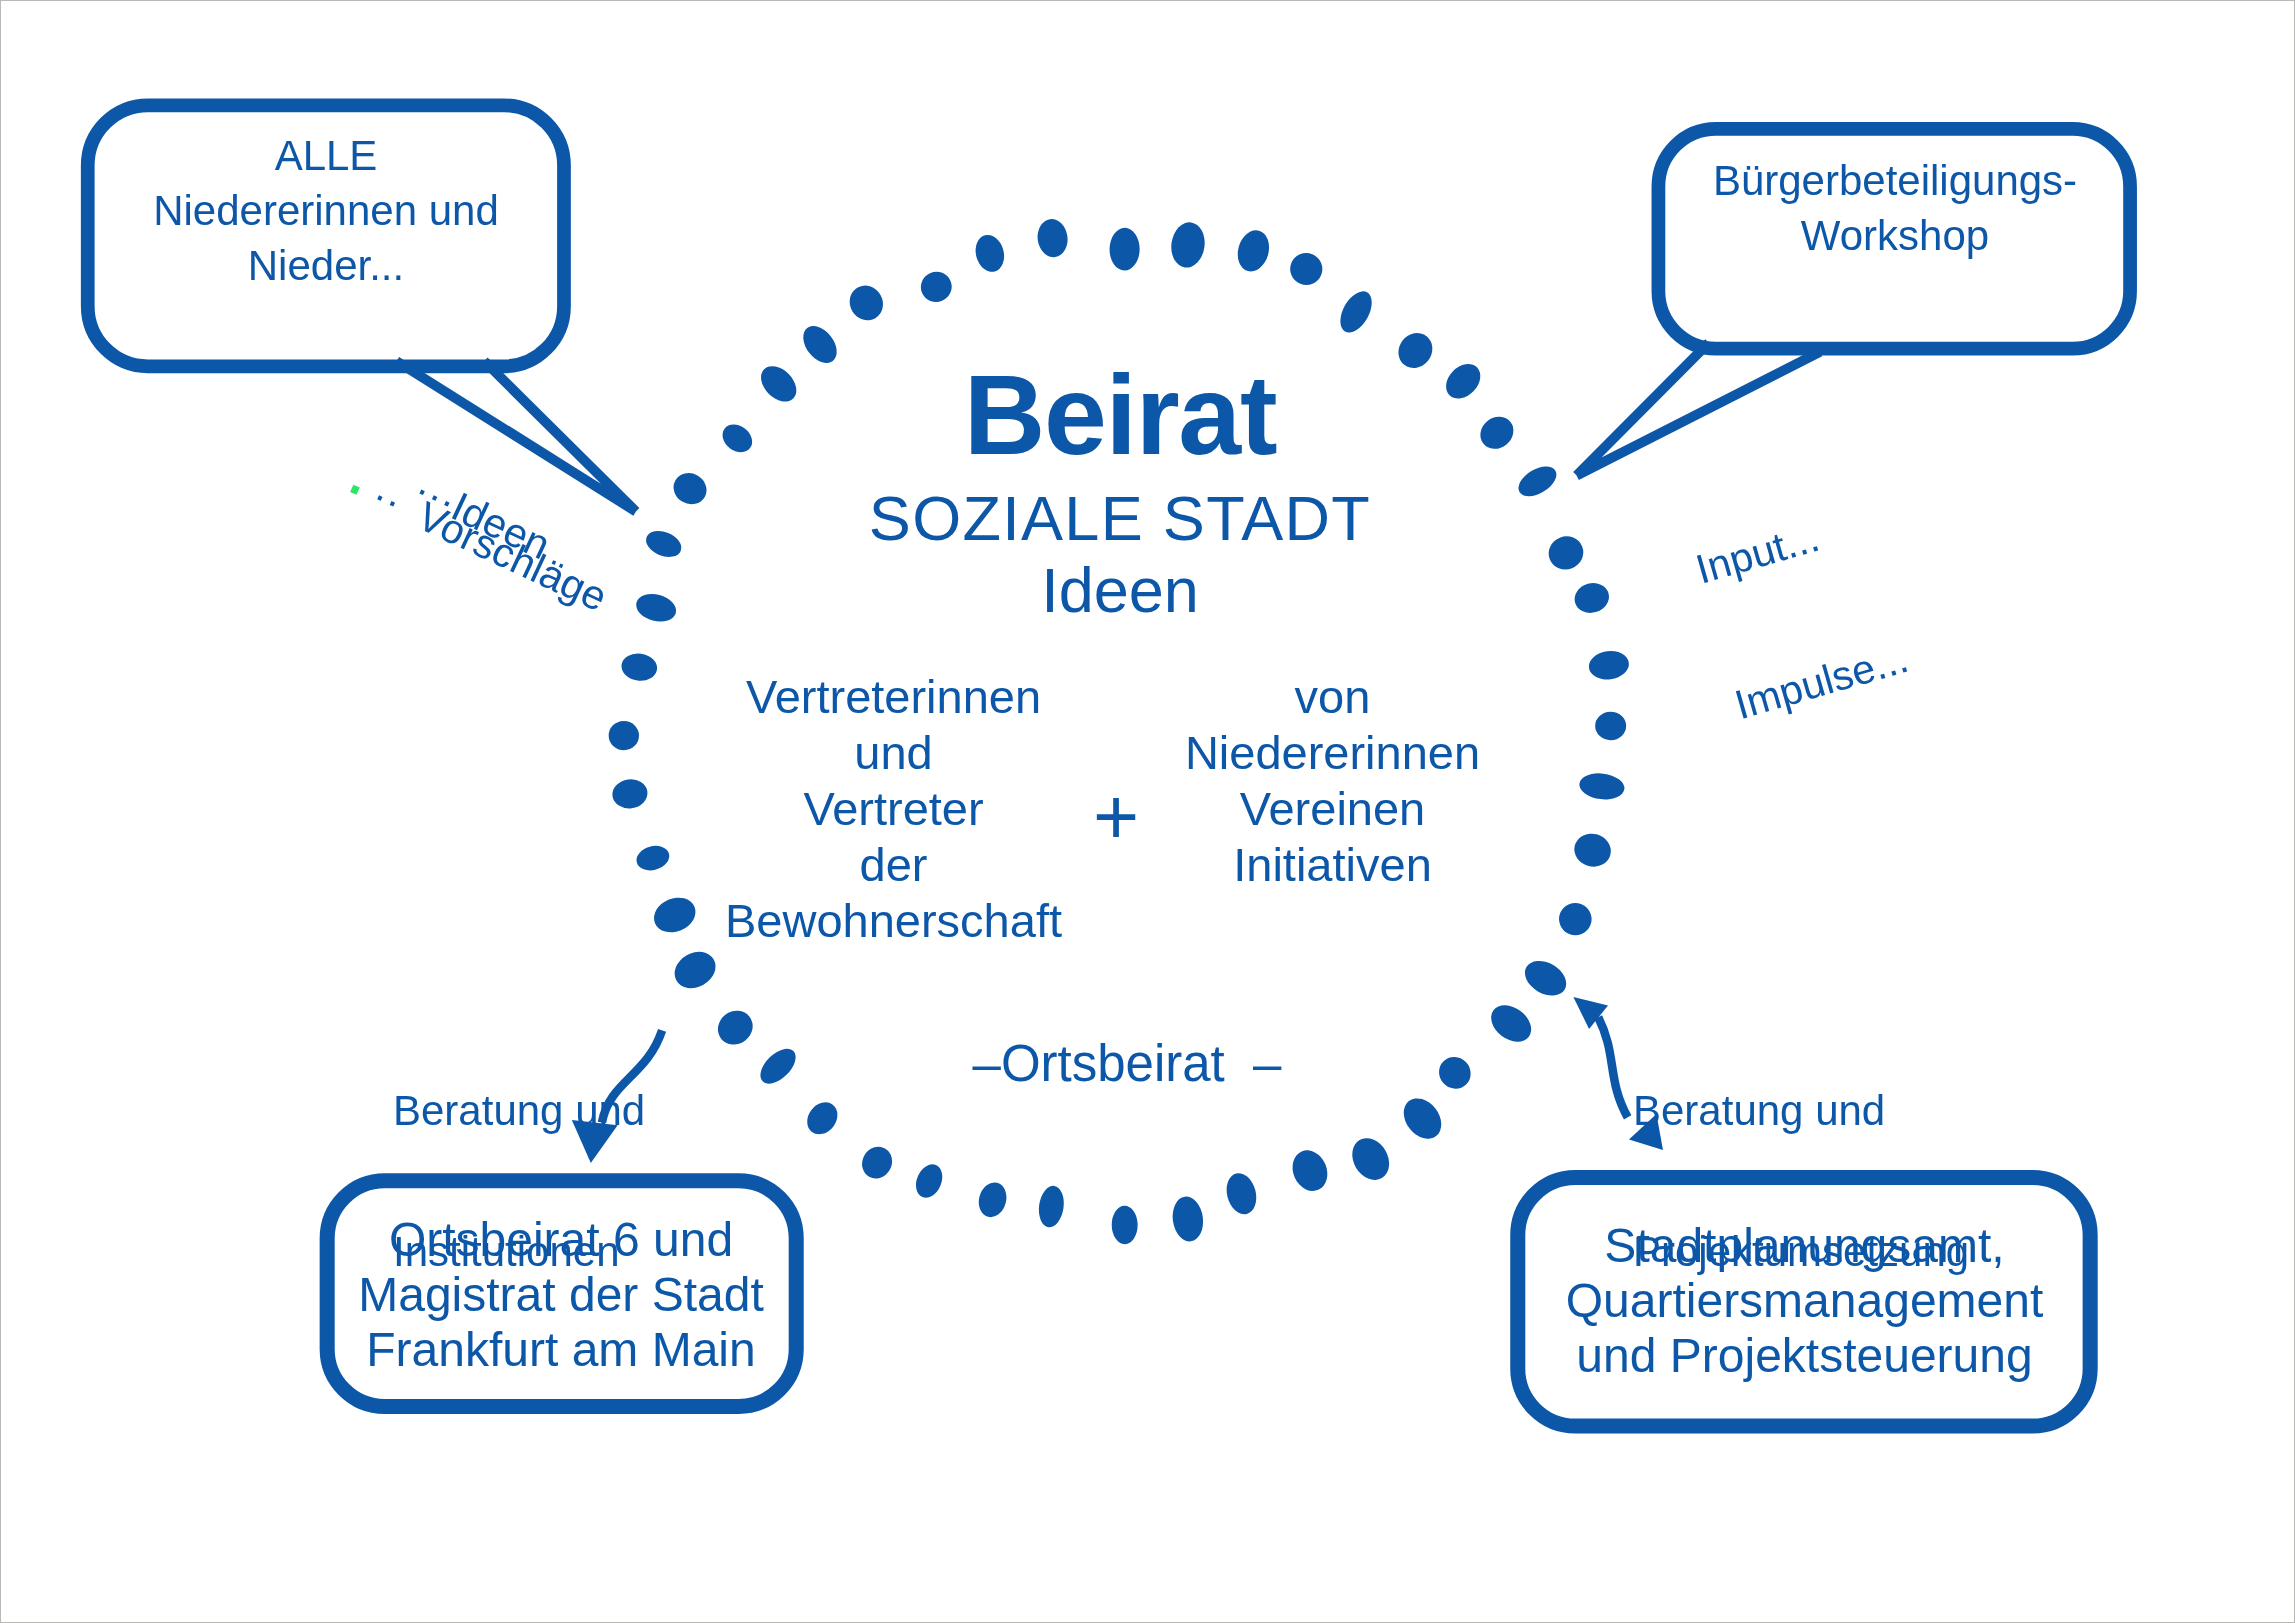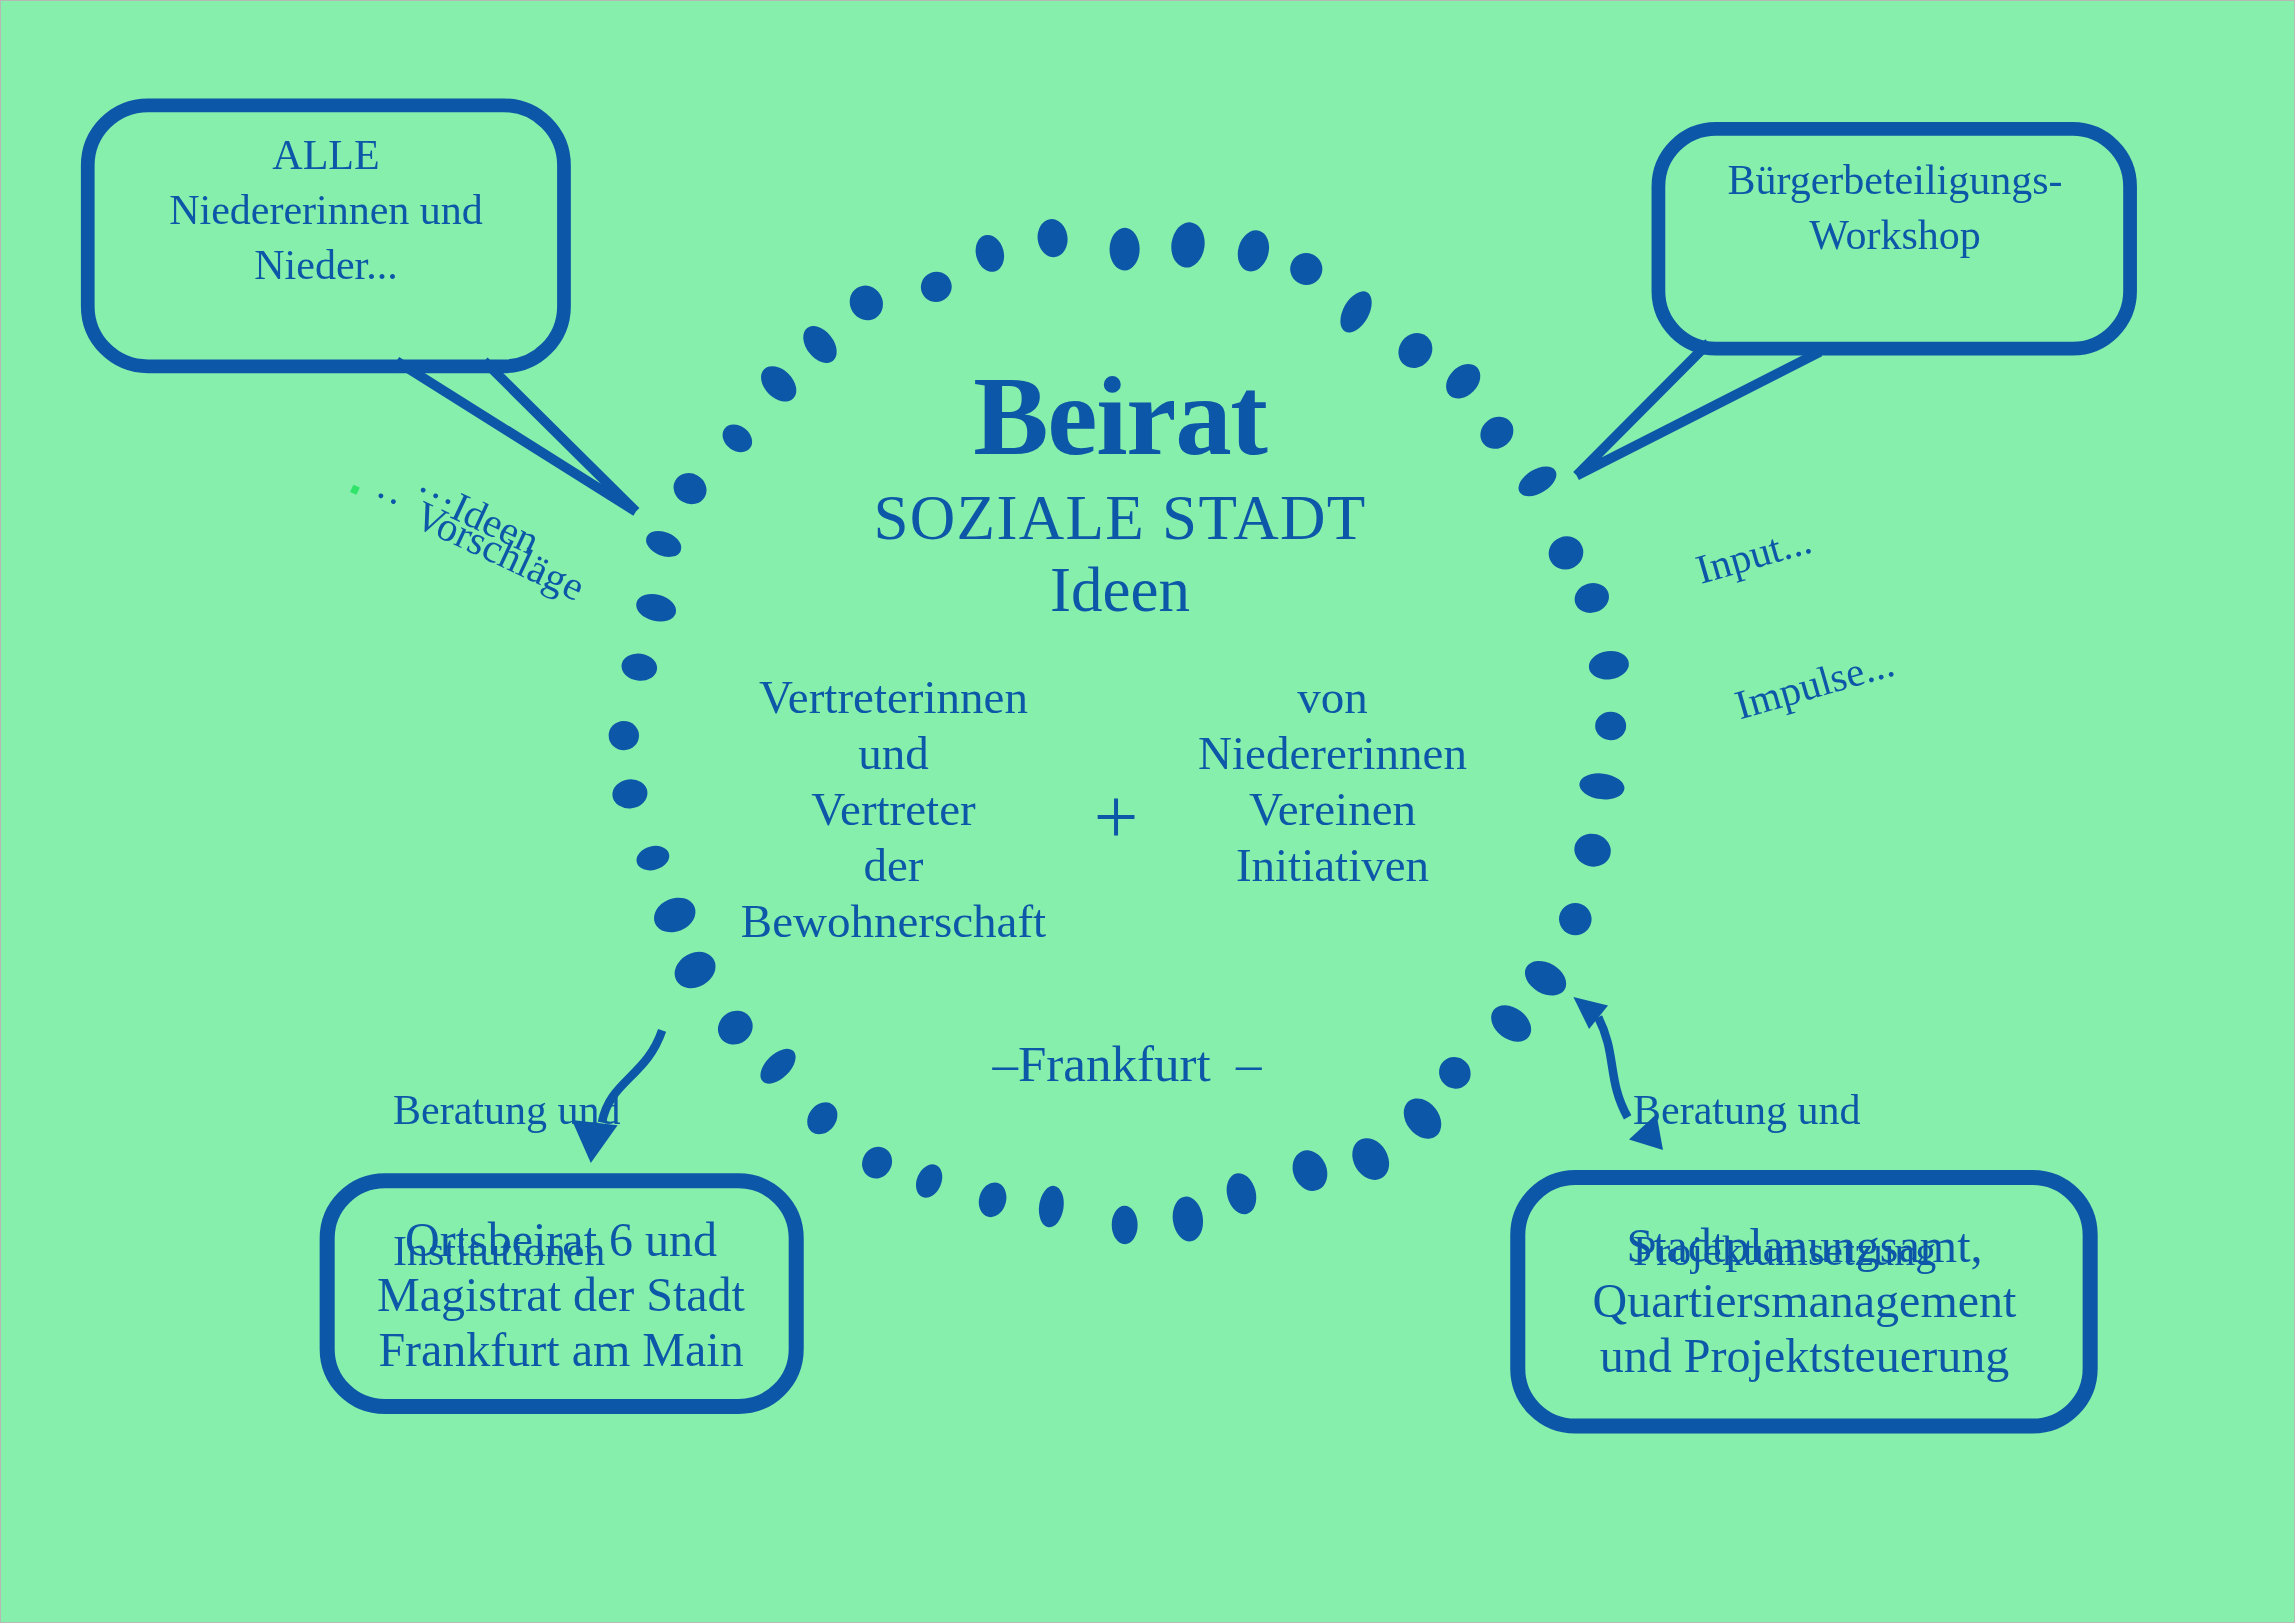--- a/index.html
+++ b/index.html
@@ -1,20 +1,20 @@
 <!DOCTYPE html>
 <html style="font-size:10.5px"><head>
 <meta charset="utf-8">
 <style>
   html,body{margin:0;padding:0;background:#e4e4e2;}
   #canvas{
     position:relative;
     width:2295px;height:1623px;
-    background:#86efac;
-    font-family:Liberation Serif, serif;
+    background:#ffffff;
+    font-family:Liberation Sans, sans-serif;
     color:#0d57a8;
     overflow:hidden;
     outline:1.3px solid #b8b8b6;
     outline-offset:-1.3px;
   }
   #shapes{position:absolute;left:0;top:0;width:2295px;height:1623px;}
   .abs{position:absolute;}
   .ln{text-align:center;}
   
   .bubble-text{font-size:42px;line-height:55px;font-weight:400;}
@@ -150,21 +150,21 @@
 
   <div class="abs" id="plus-sign">+</div>
 
   <div class="abs col" id="right-col">
     <div class="ln">von</div>
     <div class="ln">Niedererinnen</div>
     <div class="ln">Vereinen</div>
     <div class="ln">Initiativen</div>
   </div>
 
-  <div class="abs" id="voting-note">–Frankfurt  –</div>
+  <div class="abs" id="voting-note">–Ortsbeirat  –</div>
 
   <div class="abs rot-label" id="ideas-line1">···Ideen</div>
   <div class="abs rot-label" id="ideas-line2"><span class="green-sq"></span><span>··  Vorschläge</span></div>
 
   <div class="abs rot-label" id="input-label">
     <div>Input...</div>
     <div>Impulse...</div>
   </div>
 
   <div class="abs advice" id="advice-left">

